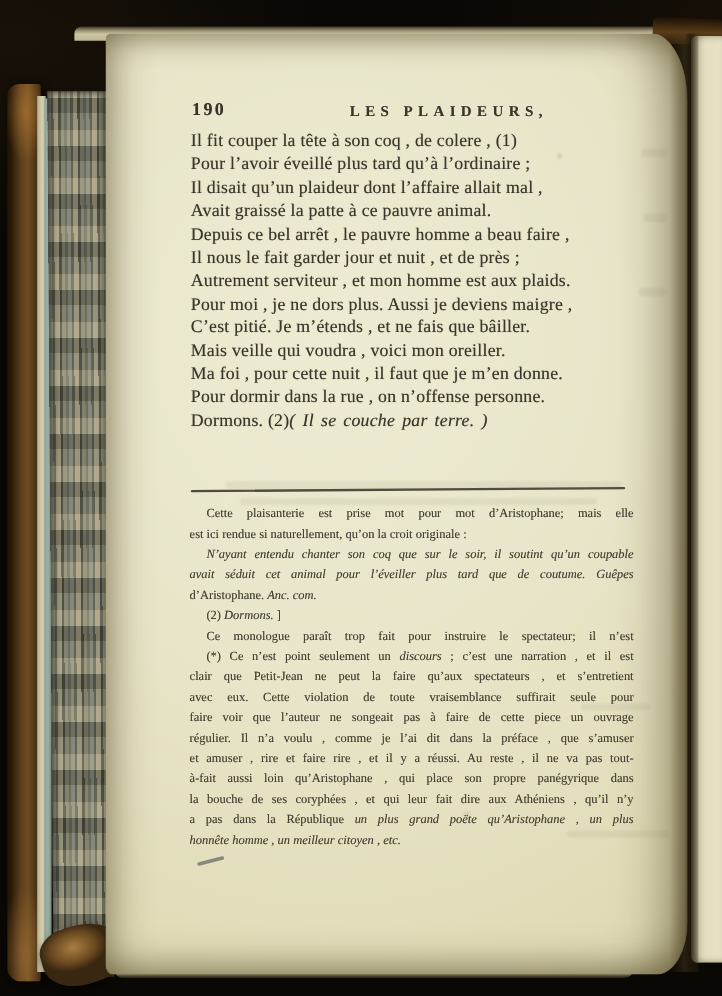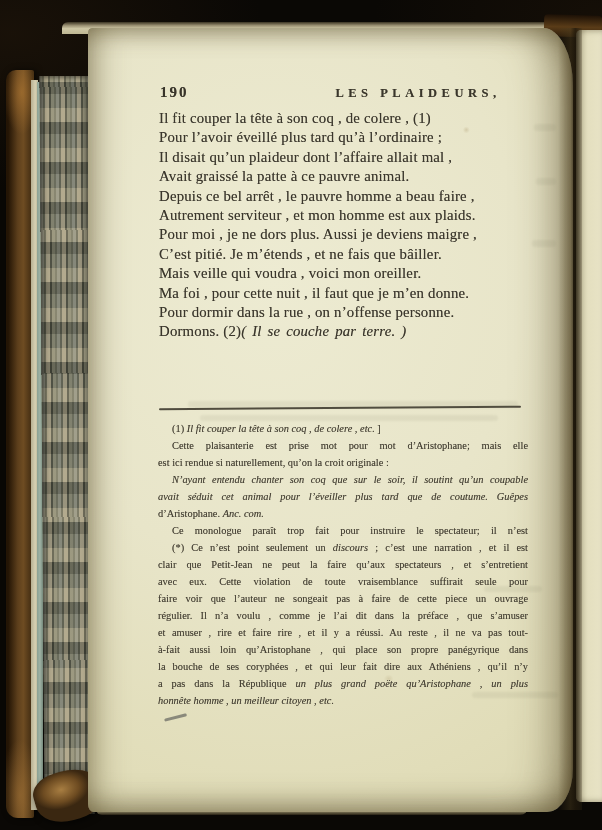--- a/index.html
+++ b/index.html
@@ -84,21 +84,21 @@
 
   .page-header{left:72px;top:56px;width:366px;height:22px;}
   .page-number{
     position:absolute;left:0;top:0;
     font-size:15px;font-weight:bold;letter-spacing:2px;color:#38342a;
     text-shadow:0 0 .5px rgba(56,52,42,.55);
   }
   .running-title{
     position:absolute;left:214px;top:2px;transform:translateX(-50%);
     font-size:12.5px;font-weight:bold;letter-spacing:4.5px;white-space:nowrap;
-    color:#3a362b;text-shadow:0 0 .5px rgba(58,54,43,.5);margin-left:44px;
+    color:#3a362b;text-shadow:0 0 .5px rgba(58,54,43,.5);
   }
 
   .verse-block{left:71px;top:81px;width:368px;}
   .vline{
     font-size:14.8px;line-height:19.4px;letter-spacing:.2px;white-space:nowrap;
     color:#3a362c;text-shadow:0 0 .6px rgba(58,54,44,.55);
   }
   .vfinal{display:flex;justify-content:flex-start;}
   .stage-dir{font-style:italic;word-spacing:2px;white-space:nowrap;}
 
@@ -145,43 +145,44 @@
       <span class="running-title">LES PLAIDEURS,</span>
     </div>
 
     <div class="verse-block">
       <div>
           <div class="vline">Il fit couper la tête à son coq , de colere , (1)</div>
           <div class="vline">Pour l’avoir éveillé plus tard qu’à l’ordinaire ;</div>
           <div class="vline">Il disait qu’un plaideur dont l’affaire allait mal ,</div>
           <div class="vline">Avait graissé la patte à ce pauvre animal.</div>
           <div class="vline">Depuis ce bel arrêt , le pauvre homme a beau faire ,</div>
+          <div class="vline">Il nous le fait garder jour et nuit , et de près ;</div>
           <div class="vline">Autrement serviteur , et mon homme est aux plaids.</div>
           <div class="vline">Pour moi , je ne dors plus. Aussi je deviens maigre ,</div>
           <div class="vline">C’est pitié. Je m’étends , et ne fais que bâiller.</div>
           <div class="vline">Mais veille qui voudra , voici mon oreiller.</div>
           <div class="vline">Ma foi , pour cette nuit , il faut que je m’en donne.</div>
           <div class="vline">Pour dormir dans la rue , on n’offense personne.</div>
         </div>
       <div class="vline vfinal">
         <span>Dormons. (2)</span>
         <span class="stage-dir">( Il se couche par terre. )</span>
       </div>
     </div>
 
     <div class="footnote-rule"></div>
 
     <div class="footnotes-block">
       <div>
-          <div class="fline indent"><span>(1) </span><span class="it">Il fit couper la tête à son coq , de colere , etc.</span><span> ]</span></div>
           <div class="fline indent fill"><span>Cette plaisanterie est prise mot pour mot d’Aristophane; mais elle</span></div>
           <div class="fline"><span>est ici rendue si naturellement, qu’on la croit originale :</span></div>
           <div class="fline indent fill"><span class="it">N’ayant entendu chanter son coq que sur le soir, il soutint qu’un coupable</span></div>
           <div class="fline fill"><span class="it">avait séduit cet animal pour l’éveiller plus tard que de coutume. Guêpes</span></div>
           <div class="fline"><span>d’Aristophane. </span><span class="it">Anc. com.</span></div>
+          <div class="fline indent"><span>(2) </span><span class="it">Dormons.</span><span> ]</span></div>
           <div class="fline indent fill"><span>Ce monologue paraît trop fait pour instruire le spectateur; il n’est</span></div>
           <div class="fline indent fill"><span>(*) Ce n’est point seulement un </span><span class="it">discours</span><span> ; c’est une narration , et il est</span></div>
           <div class="fline fill"><span>clair que Petit-Jean ne peut la faire qu’aux spectateurs , et s’entretient</span></div>
           <div class="fline fill"><span>avec eux. Cette violation de toute vraisemblance suffirait seule pour</span></div>
           <div class="fline fill"><span>faire voir que l’auteur ne songeait pas à faire de cette piece un ouvrage</span></div>
           <div class="fline fill"><span>régulier. Il n’a voulu , comme je l’ai dit dans la préface , que s’amuser</span></div>
           <div class="fline fill"><span>et amuser , rire et faire rire , et il y a réussi. Au reste , il ne va pas tout-</span></div>
           <div class="fline fill"><span>à-fait aussi loin qu’Aristophane , qui place son propre panégyrique dans</span></div>
           <div class="fline fill"><span>la bouche de ses coryphées , et qui leur fait dire aux Athéniens , qu’il n’y</span></div>
           <div class="fline fill"><span>a pas dans la République </span><span class="it">un plus grand poëte qu’Aristophane , un plus</span></div>

